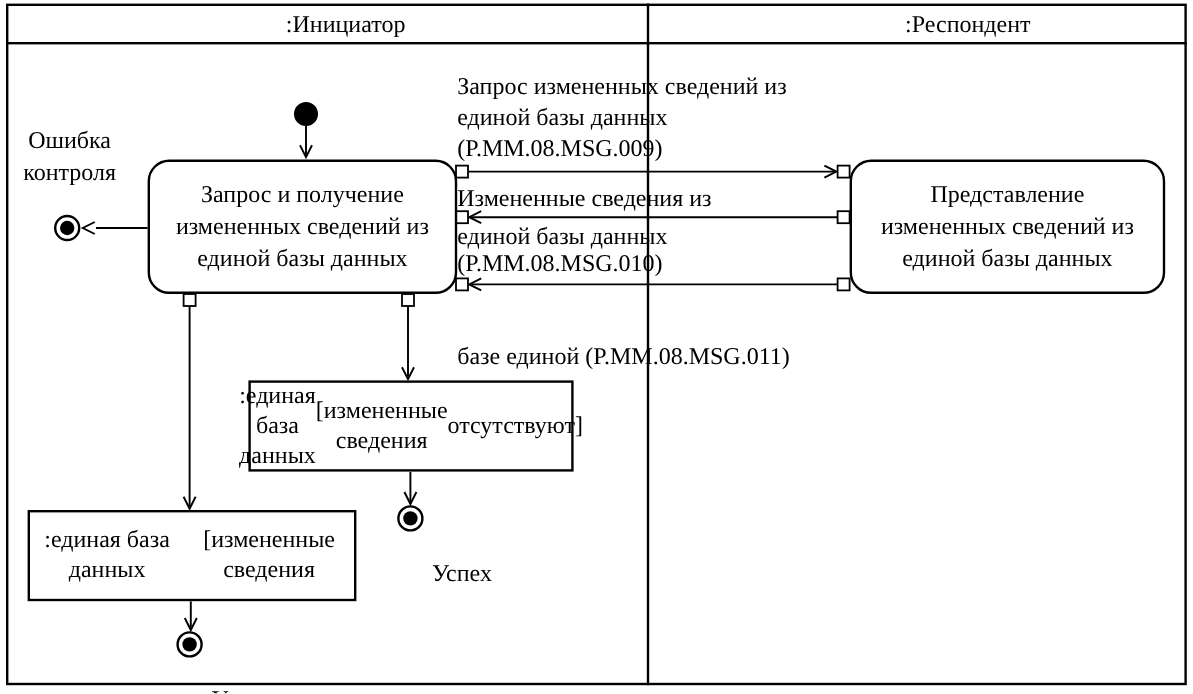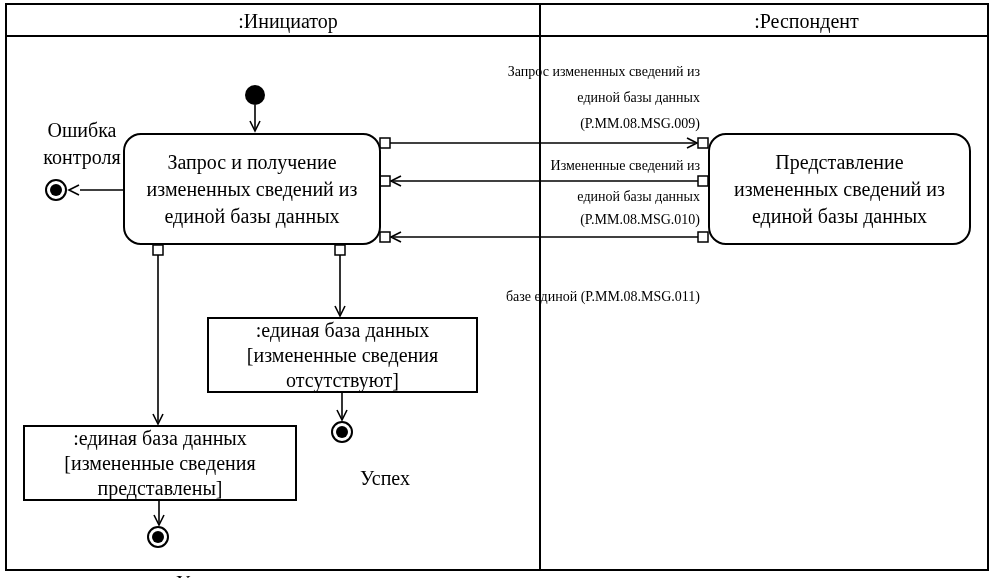--- a/index.html
+++ b/index.html
@@ -58,46 +58,45 @@
     line-height: 27px;
   }
   .action-request { left: 123px; top: 133px; width: 258px; height: 112px; }
   .action-provide { left: 708px; top: 133px; width: 263px; height: 112px; }
 
   .object-box {
     border: 2px solid #000;
     background: #fff;
     box-sizing: border-box;
     display: flex;
-    flex-direction: column;
+    flex-direction: row;
     justify-content: center;
     align-items: center;
     text-align: center;
     font-size: 20px;
     line-height: 25px;
   }
   .object-absent  { left: 207px; top: 317px; width: 271px; height: 76px; }
   .object-present { left: 23px;  top: 425px; width: 274px; height: 76px; }
 
   .msg-line {
-    left: 362px;
+    left: 381px;
     width: 338px;
-    text-align: right;
-    font-size: 14px;
+    text-align: left;
+    font-size: 20px;
     line-height: 22px;
     height: 22px;
     white-space: nowrap;
   }
   .error-label {
-    left: 8px; top: 117px;
+    left: 8px; top: 104px;
     width: 100px;
     text-align: center;
     font-size: 20px;
     line-height: 27px;
-    margin-left: 24px;
   }
   .success-label {
     font-size: 20px;
     line-height: 23px;
     white-space: nowrap;
     margin-top: 46px;
   }
   .success-absent-label  { left: 360px; top: 421px; }
   .success-present-label { left: 176px; top: 526px; }
 
@@ -222,28 +221,27 @@
 
   <div class="abs object-box object-absent">
     <div>:единая база данных</div>
     <div>[измененные сведения</div>
     <div>отсутствуют]</div>
   </div>
 
   <div class="abs object-box object-present">
     <div>:единая база данных</div>
     <div>[измененные сведения</div>
-    <div>представлены]</div>
   </div>
 
   <div class="abs msg-line" style="top:61px">Запрос измененных сведений из</div>
   <div class="abs msg-line" style="top:87px">единой базы данных</div>
   <div class="abs msg-line" style="top:113px">(P.MM.08.MSG.009)</div>
 
-  <div class="abs msg-line" style="top:155px">Измененные сведений из</div>
+  <div class="abs msg-line" style="top:155px">Измененные сведения из</div>
   <div class="abs msg-line" style="top:186px">единой базы данных</div>
   <div class="abs msg-line" style="top:209px">(P.MM.08.MSG.010)</div>
 
   <div class="abs msg-line" style="top:286px">базе единой (P.MM.08.MSG.011)</div>
 
   <div class="abs error-label">
     <div>Ошибка</div>
     <div>контроля</div>
   </div>
 

